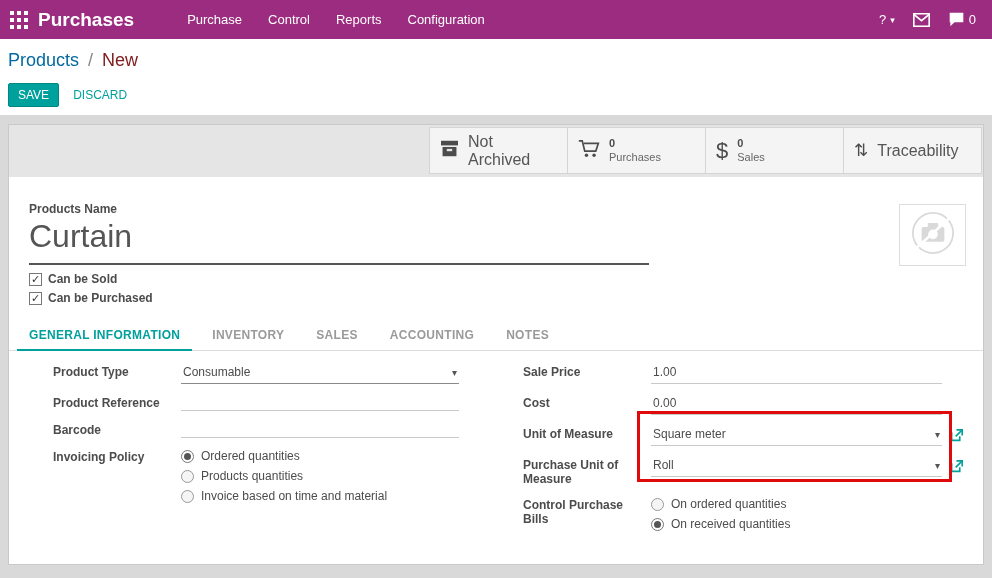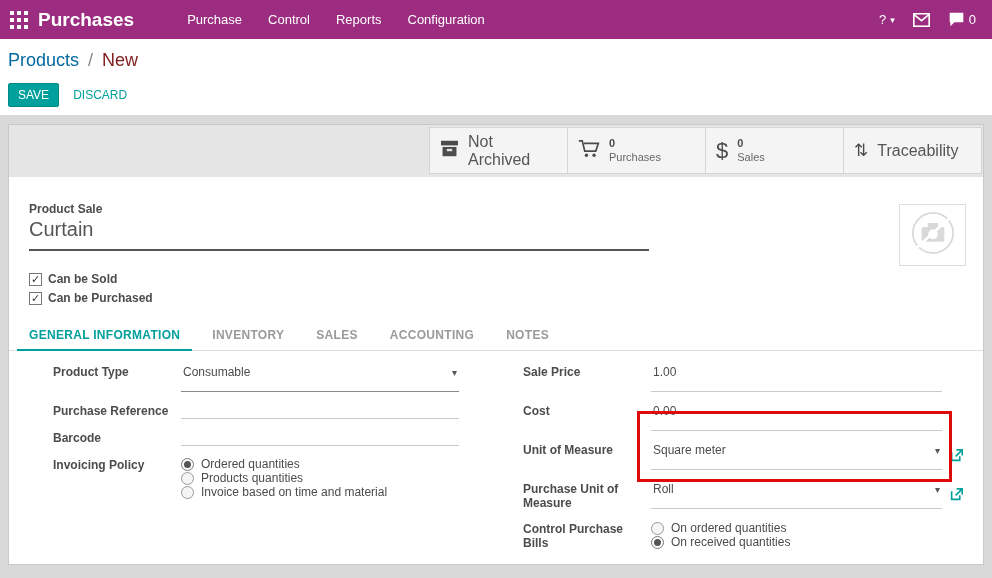--- a/index.html
+++ b/index.html
@@ -57,21 +57,21 @@
   .stat-stack { display:flex; flex-direction:column; line-height:1.2; }
   .stat-value { font-size:11px; font-weight:bold; color:#4c4c4c; }
   .stat-label { font-size:11px; color:#666; }
   .dollar-glyph { font-size:22px; color:#4c4c4c; }
   .trace-glyph { font-size:17px; color:#4c4c4c; }
 
   
   .pname-label { position:absolute; left:20px; top:77px; font-size:12px; font-weight:bold; }
   .pname-input {
     position:absolute; left:20px; top:93px; width:620px;
-    font-size:20px; color:#555; border-bottom:2px solid #555; padding-bottom:8px; cursor:text;
+    font-size:32px; color:#555; border-bottom:2px solid #555; padding-bottom:8px; cursor:text;
   }
   .checks { position:absolute; left:20px; top:147px; display:flex; flex-direction:column; gap:5px; }
   .check-row { display:flex; align-items:center; gap:6px; cursor:pointer; }
   .checkbox {
     width:13px; height:13px; border:1px solid #777; background:#fff;
     display:flex; align-items:center; justify-content:center; font-size:11px; color:#333; line-height:1;
   }
   .check-label { font-size:12px; font-weight:bold; }
   .img-placeholder {
     position:absolute; right:17px; top:79px; width:67px; height:62px;
@@ -93,30 +93,30 @@
   .fields { position:absolute; left:20px; right:20px; top:238px; display:flex; }
   .col-left { width:430px; margin-right:40px; }
   .col-right { flex:1; }
   .frow { display:flex; align-items:flex-start; margin-bottom:10px; min-height:17px; }
   .flabel { font-size:12px; font-weight:bold; color:#4c4c4c; padding-top:2px;padding-left:24px; }
   .col-left .flabel { width:152px; flex:none; }
   .col-right .flabel { width:152px; flex:none; }
   .fwrap { flex:1; display:flex; align-items:center; gap:8px; }
   .fvalue {
     flex:1; font-size:12px; color:#4c4c4c; border-bottom:1px solid #c9c9c9;
-    padding:2px 2px 12px 2px; display:flex; align-items:center; cursor:text; min-height:17px;
+    padding:2px 2px 4px 2px; display:flex; align-items:center; cursor:text; min-height:17px;
   }
   .fvalue.dropdown { cursor:pointer; }
   .fvalue.dark { border-bottom-color:#8a8a8a; }
   .fvalue .vtext { flex:1; }
   .caret { font-size:10px; color:#555; margin-left:6px; }
   .ext-link { display:flex; align-items:center; cursor:pointer; flex:none; }
   .pad-end { padding-right:21px; }
 
-  .radio-group { display:flex; flex-direction:column; padding-top:1px; }
+  .radio-group { display:flex; flex-direction:column; gap:6px; padding-top:1px; }
   .radio-row { display:flex; align-items:center; gap:7px; cursor:pointer; }
   .radio {
     width:13px; height:13px; border-radius:50%; border:1px solid #999; background:#f5f5f5;
     flex:none; display:flex; align-items:center; justify-content:center;
   }
   .radio.on { background:#fff; border-color:#777; }
   .radio.on::after { content:""; width:7px; height:7px; border-radius:50%; background:#555; }
   .radio-label { font-size:12px; color:#4c4c4c; }
 
   
@@ -216,21 +216,21 @@
         <span class="stat-value">0</span>
         <span class="stat-label">Sales</span>
       </span>
     </div>
     <div class="stat-btn">
       <span class="trace-glyph">⇅</span>
       <span class="stat-single">Traceability</span>
     </div>
   </div>
 
-  <div class="pname-label">Product Sale</div>
+  <div class="pname-label">Products Name</div>
   <div class="pname-input">Curtain</div>
 
   <div class="checks">
     <div class="check-row">
       <span class="checkbox">✓</span>
       <span class="check-label">Can be Sold</span>
     </div>
     <div class="check-row">
       <span class="checkbox">✓</span>
       <span class="check-label">Can be Purchased</span>
@@ -261,21 +261,21 @@
 
     <div class="col-left">
       <div class="frow">
         <span class="flabel">Product Type</span>
         <span class="fvalue dropdown dark">
           <span class="vtext">Consumable</span>
           <span class="caret">▾</span>
         </span>
       </div>
       <div class="frow">
-        <span class="flabel">Purchase Reference</span>
+        <span class="flabel">Product Reference</span>
         <span class="fvalue">
           <span class="vtext"></span>
         </span>
       </div>
       <div class="frow">
         <span class="flabel">Barcode</span>
         <span class="fvalue">
           <span class="vtext"></span>
         </span>
       </div>

